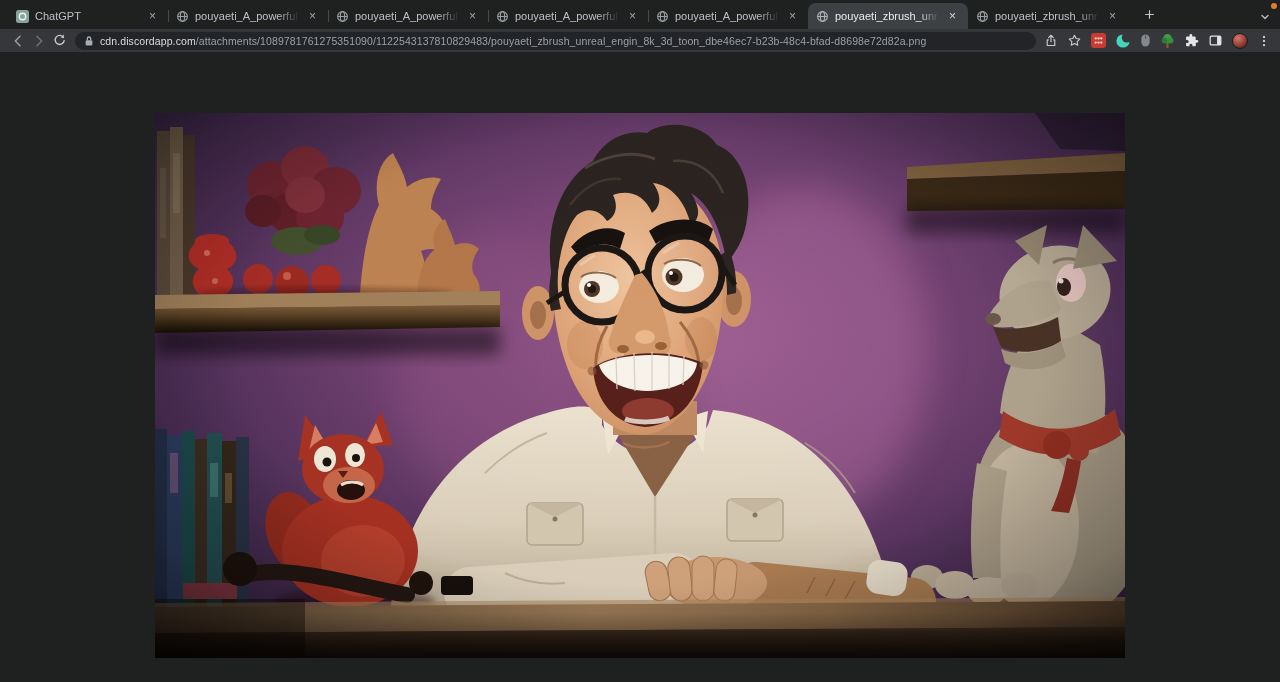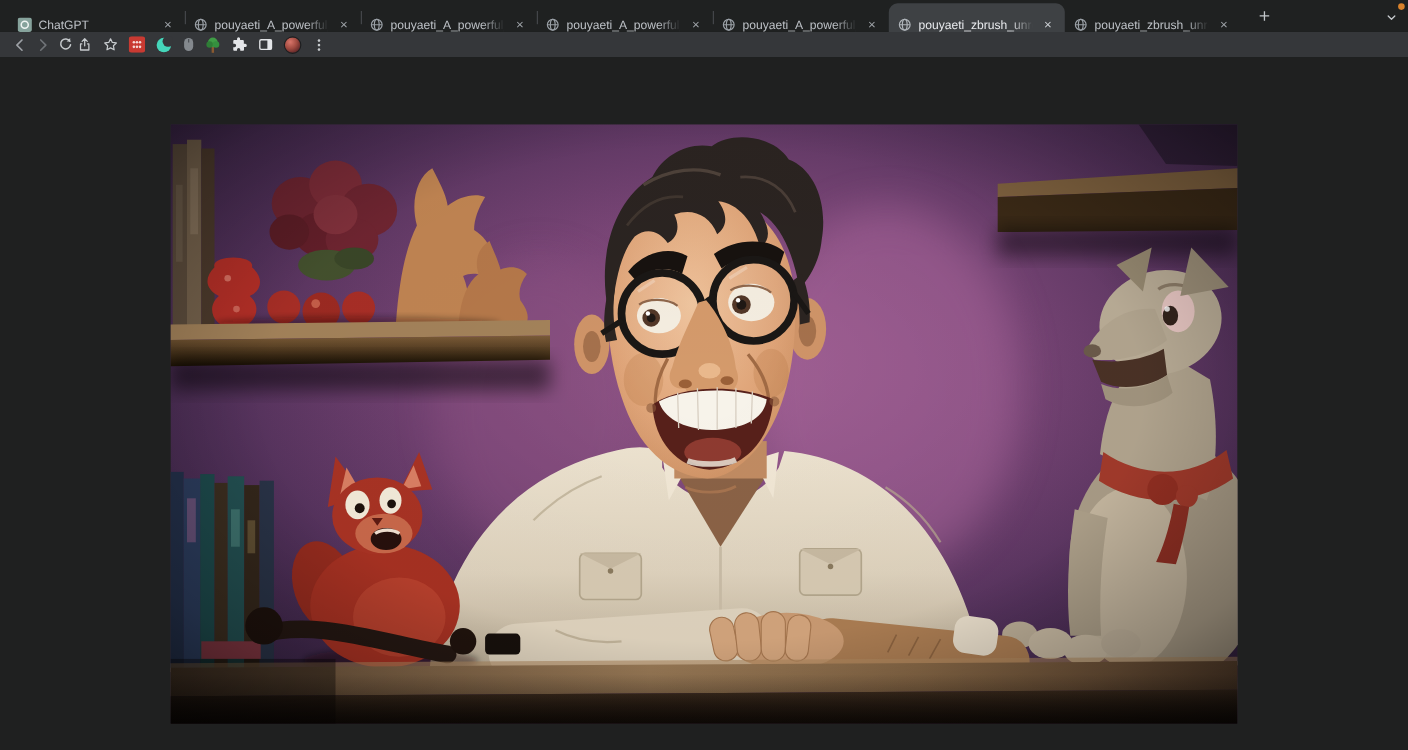--- a/index.html
+++ b/index.html
@@ -3,21 +3,21 @@
 <meta charset="utf-8">
 <style>
   html,body{margin:0;padding:0;background:#141414;}
   *{box-sizing:border-box;}
   .window{position:relative;width:1280px;height:682px;overflow:hidden;
     font-family:"Liberation Sans",sans-serif;background:var(--content-bg,#1f2020);}
 
   
   .tabstrip{height:29px;background:var(--tabstrip-bg,#1f2121);display:flex;align-items:flex-end;
     padding-left:8px;position:relative;}
-  .tab{width:160px;height:26px;display:flex;align-items:flex-end;gap:6px;padding:0 8px;
+  .tab{width:160px;height:26px;display:flex;align-items:center;gap:6px;padding:0 8px;
     font-size:11px;color:var(--tab-text,#bdc1c6);position:relative;border-radius:8px 8px 0 0;}
   .tab.active{background:var(--active-tab-bg,#3e4144);color:var(--active-tab-text,#e8eaed);}
   .tab:not(.active):not(:first-child)::before{content:"";position:absolute;left:0;top:7px;width:1px;height:12px;background:#474a4e;}
   .tab.active + .tab::before{display:none;}
   .favicon{width:13px;height:13px;flex:0 0 13px;display:block;}
   .tab-title{flex:1;min-width:0;white-space:nowrap;overflow:hidden;
     -webkit-mask-image:linear-gradient(90deg,#000 80%,transparent);
     mask-image:linear-gradient(90deg,#000 80%,transparent);}
   .tab-close{width:15px;height:15px;flex:0 0 15px;border-radius:50%;display:flex;align-items:center;
     justify-content:center;font-size:12px;line-height:1;color:#a1a6ab;}
@@ -159,20 +159,29 @@
           <path d="M9 5l7 7-7 7"></path>
         </svg>
     </span>
     <span class="nav-icon">
       <svg width="15" height="15" viewBox="0 0 24 24">
           <path d="M18.4 7.2A7.2 7.2 0 1 0 19.4 12.4" fill="none" stroke="#c6cacd" stroke-width="2.2" stroke-linecap="round"></path>
           <path d="M18.9 2.4v5.2h-5.2z" fill="#c6cacd"></path>
         </svg>
     </span>
 
+    <div class="omnibox">
+      <span class="tb-icon">
+        <svg width="10" height="12" viewBox="0 0 12 14">
+            <rect x="2" y="6" width="8" height="6.5" rx="1.2" fill="#a7adb3"></rect>
+            <path d="M4 6V4.2a2 2 0 0 1 4 0V6" stroke="#a7adb3" stroke-width="1.6" fill="none"></path>
+          </svg>
+      </span>
+      <span class="url"><span class="domain">cdn.discordapp.com</span><span class="path">/attachments/1089781761275351090/1122543137810829483/pouyaeti_zbrush_unreal_engin_8k_3d_toon_dbe46ec7-b23b-48c4-bfad-d8698e72d82a.png</span></span>
+    </div>
 
     <div class="toolbar-right">
       <span class="tb-icon">
         <svg width="14" height="15" viewBox="0 0 24 24" fill="none" stroke="#c6cacd" stroke-width="2" stroke-linecap="round" stroke-linejoin="round">
             <path d="M12 14V3.5M8 7l4-4 4 4M7.5 11H5.5v9.5h13V11h-2"></path>
           </svg>
       </span>
       <span class="tb-icon">
         <svg width="15" height="15" viewBox="0 0 24 24" fill="none" stroke="#c6cacd" stroke-width="1.8" stroke-linejoin="round">
             <path d="M12 3.6l2.6 5.3 5.8.8-4.2 4.1 1 5.8-5.2-2.8-5.2 2.8 1-5.8-4.2-4.1 5.8-.8z"></path>

